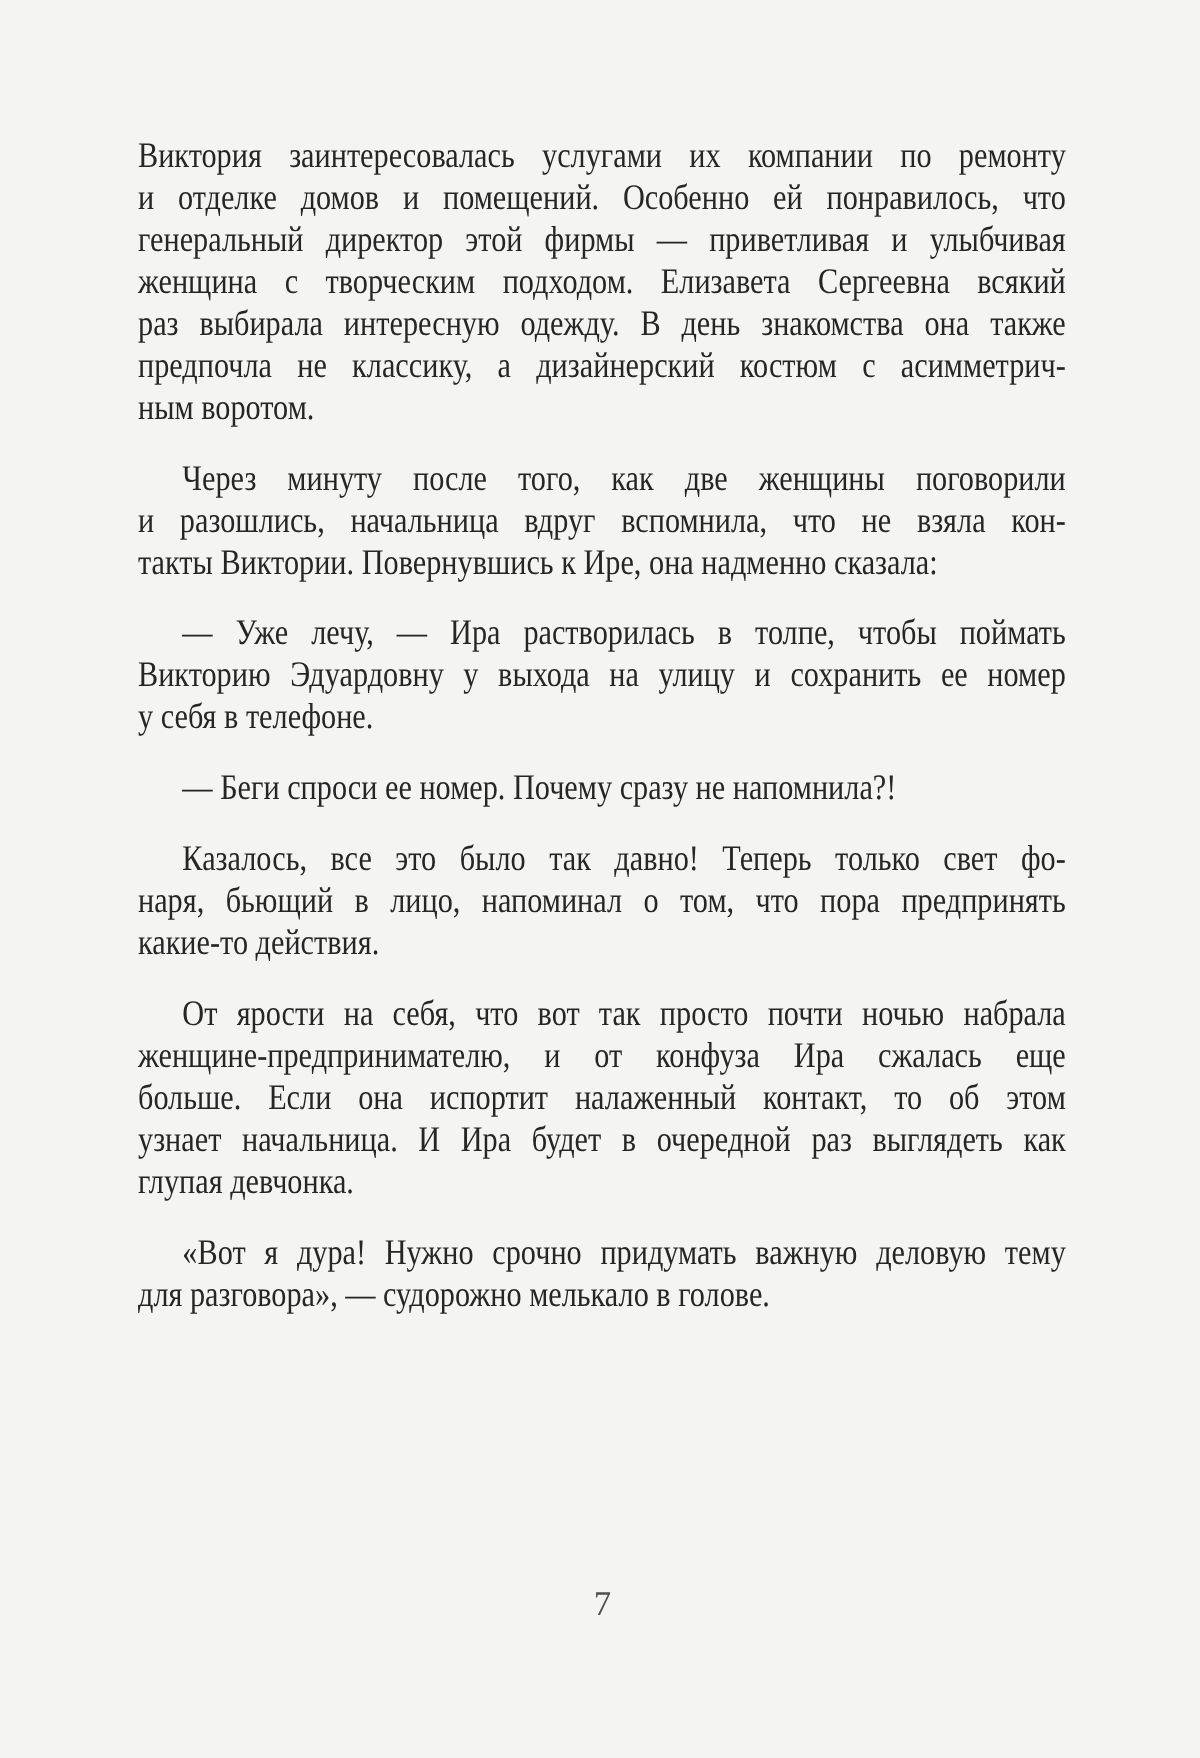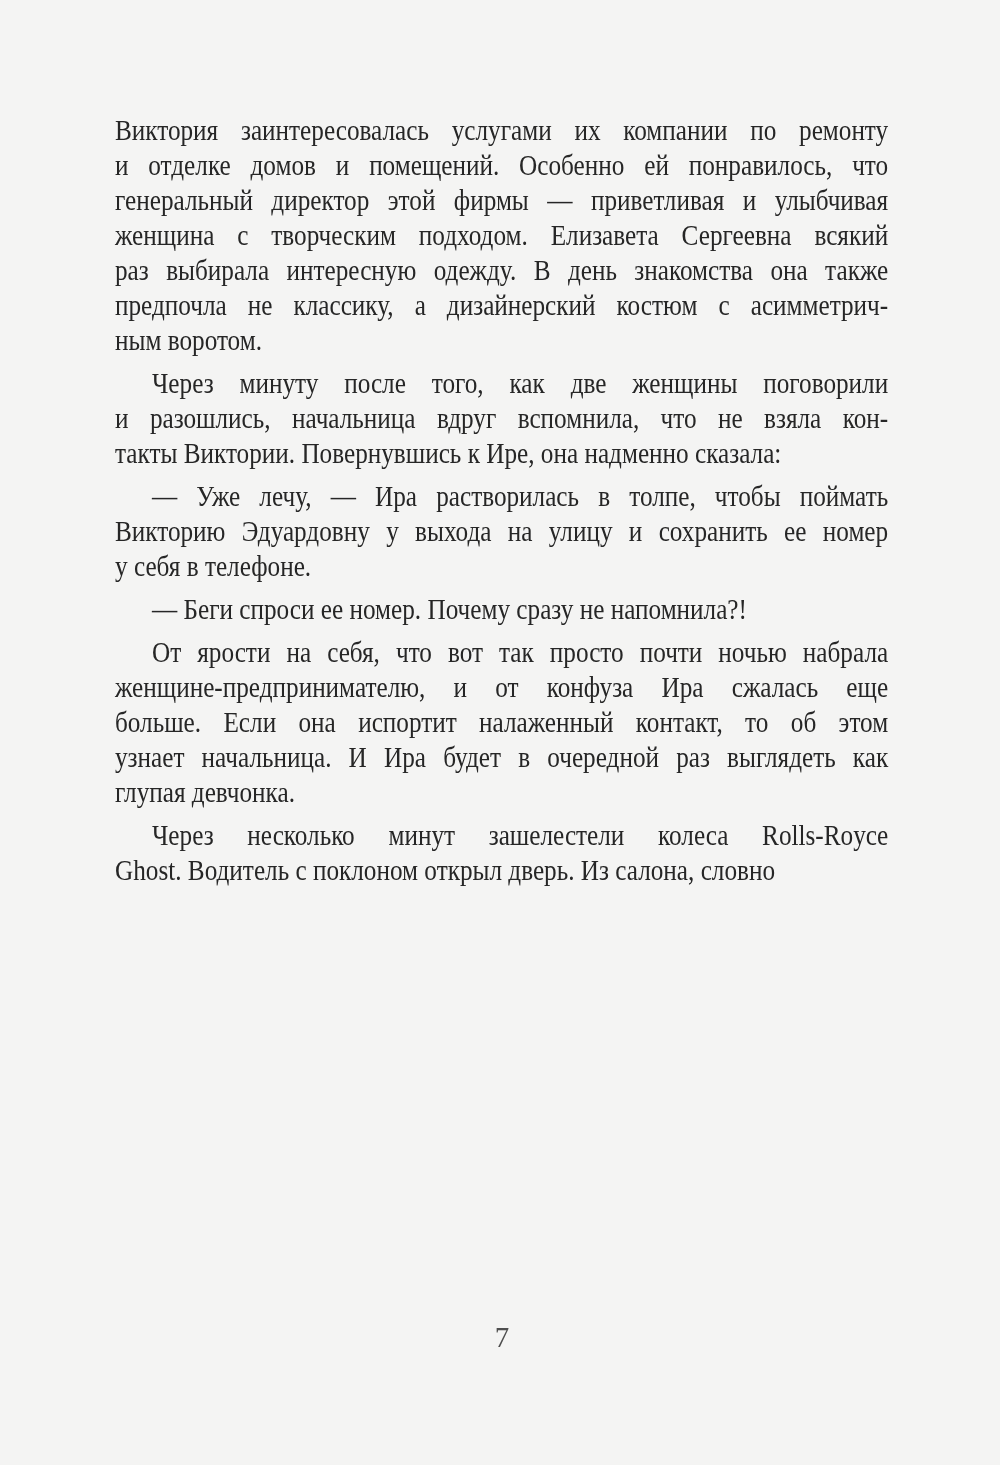--- a/index.html
+++ b/index.html
@@ -23,21 +23,21 @@
     position: absolute;
     left: 115px;
     top: 112px;
     width: 774px;
   }
   .paragraph {
     margin: 0;
     font-family: Liberation Serif, serif;
   }
   .paragraph + .paragraph {
-    margin-top: 8px;
+    margin-top: 24px;
   }
   .line {
     font-size: 30px;
     line-height: 35px;
     width: 920px;              
     transform: scaleX(0.8404); 
     transform-origin: 0 0;
     text-align: justify;
     text-align-last: justify;
     letter-spacing: 0;
@@ -81,25 +81,30 @@
       </div>
       <div class="paragraph">
         <div class="line indent">— Уже лечу, — Ира растворилась в толпе, чтобы поймать</div>
         <div class="line">Викторию Эдуардовну у выхода на улицу и сохранить ее номер</div>
         <div class="line last">у себя в телефоне.</div>
       </div>
       <div class="paragraph">
         <div class="line last indent">— Беги спроси ее номер. Почему сразу не напомнила?!</div>
       </div>
       <div class="paragraph">
+        <div class="line indent">Казалось, все это было так давно! Теперь только свет фо-</div>
+        <div class="line">наря, бьющий в лицо, напоминал о том, что пора предпринять</div>
+        <div class="line last">какие-то действия.</div>
+      </div>
+      <div class="paragraph">
         <div class="line indent">От ярости на себя, что вот так просто почти ночью набрала</div>
         <div class="line">женщине-предпринимателю, и от конфуза Ира сжалась еще</div>
         <div class="line">больше. Если она испортит налаженный контакт, то об этом</div>
         <div class="line">узнает начальница. И Ира будет в очередной раз выглядеть как</div>
         <div class="line last">глупая девчонка.</div>
       </div>
       <div class="paragraph">
-        <div class="line indent">Через несколько минут зашелестели колеса Rolls-Royce</div>
-        <div class="line last">Ghost. Водитель с поклоном открыл дверь. Из салона, словно</div>
+        <div class="line indent">«Вот я дура! Нужно срочно придумать важную деловую тему</div>
+        <div class="line last">для разговора», — судорожно мелькало в голове.</div>
       </div>
     </div>
   <div class="page-number" style="color: rgb(79, 79, 79);">7</div>
 </div>
 
 </body></html>

